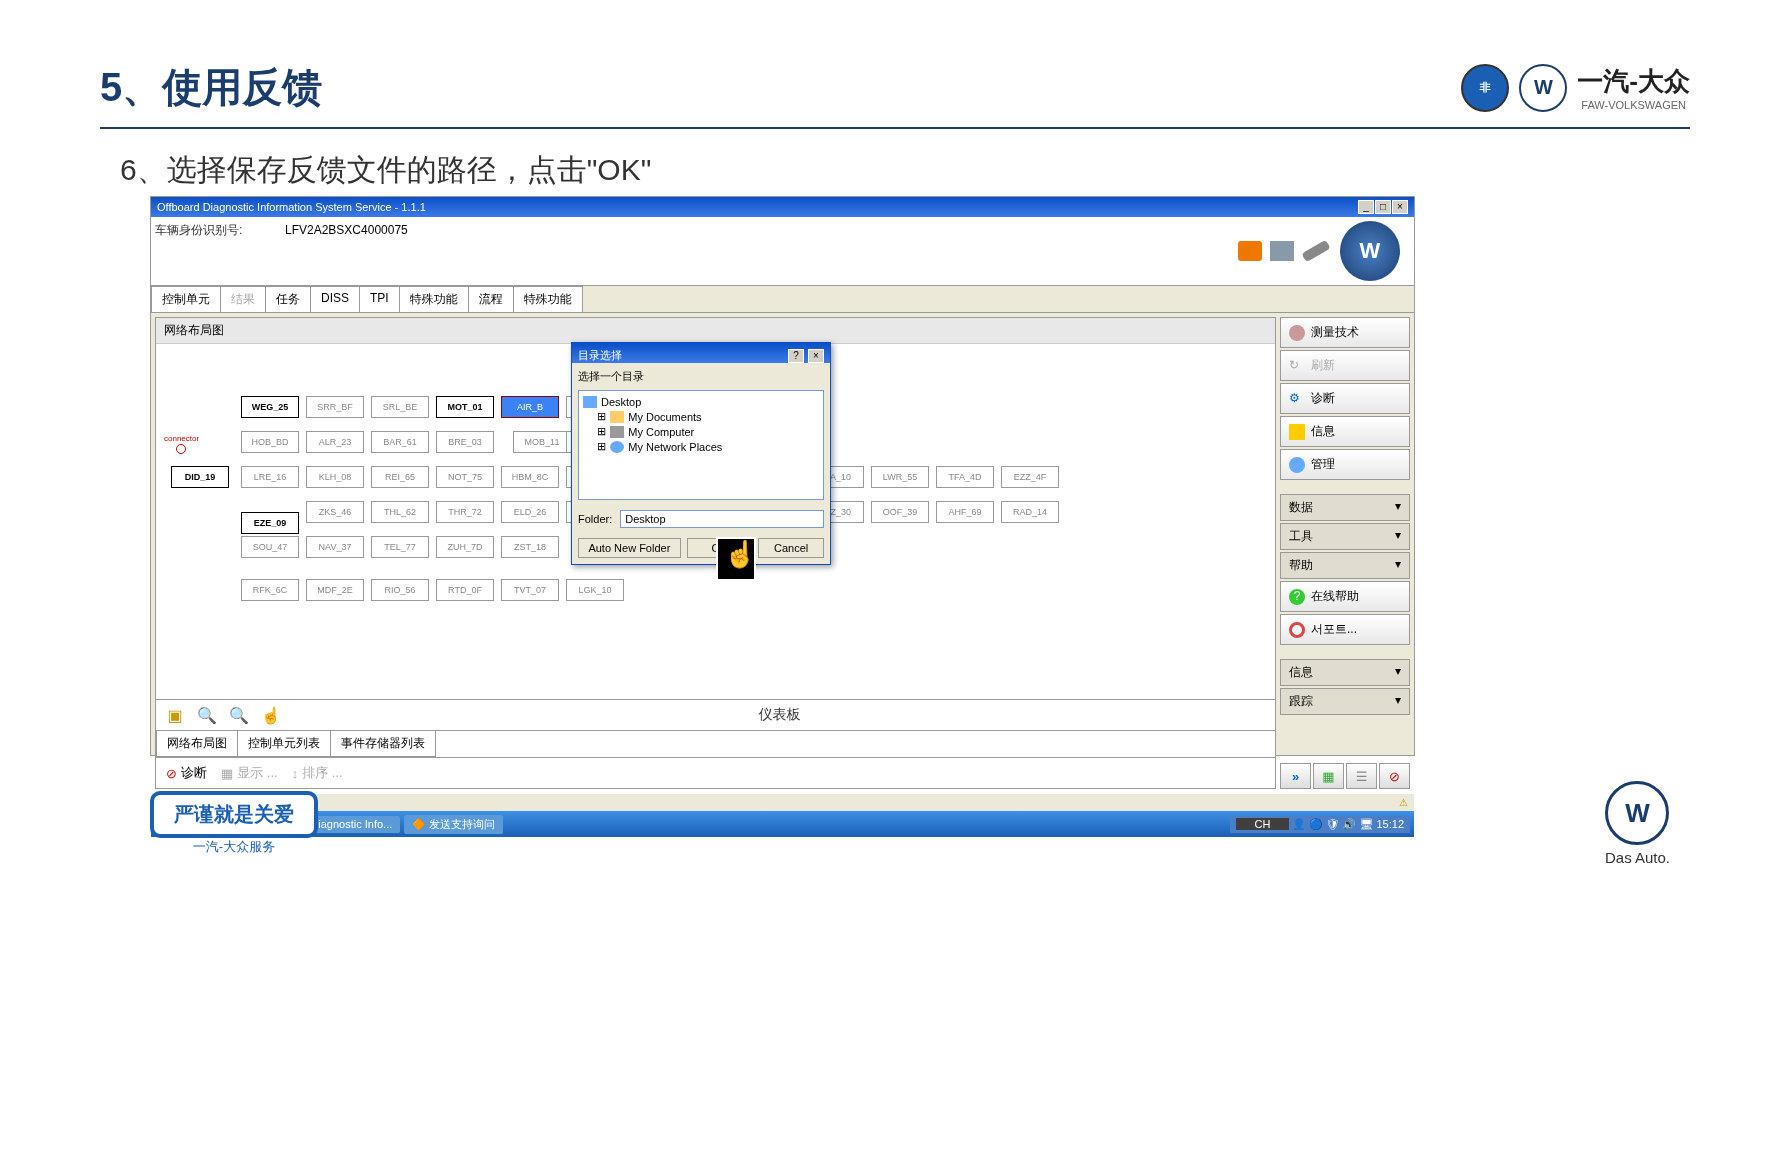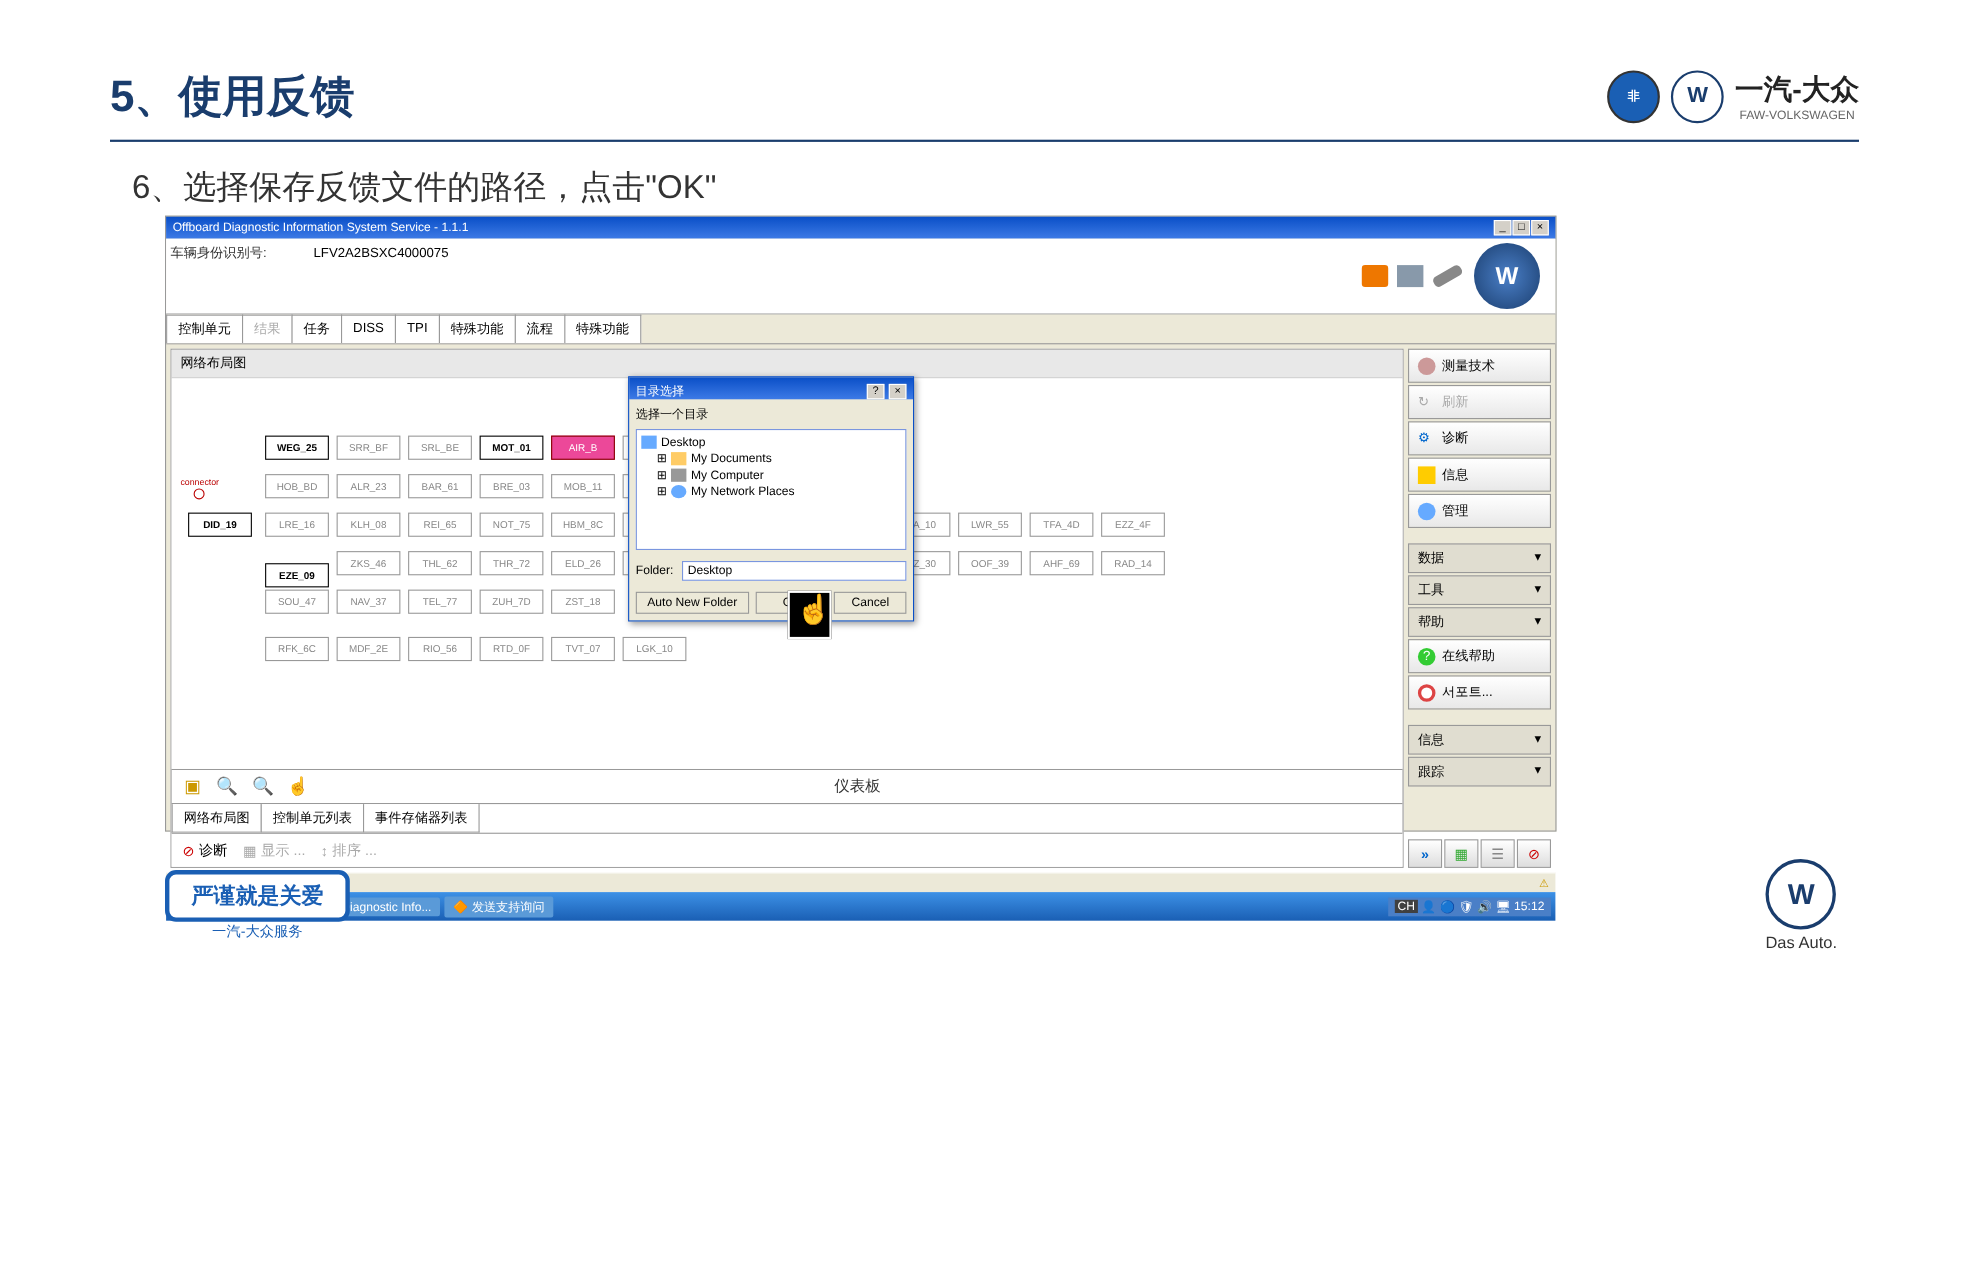--- a/index.html
+++ b/index.html
@@ -42,21 +42,21 @@
 
 
 .main-area { display: flex; height: 480px; }
 .diagram-pane { flex: 1; background: #fff; border: 1px solid #999; margin: 4px 2px 4px 4px; display: flex; flex-direction: column; }
 .right-sidebar { width: 130px; margin: 4px 4px 4px 2px; display: flex; flex-direction: column; gap: 2px; }
 
 .pane-title { background: #e8e8e8; border-bottom: 1px solid #ccc; padding: 4px 8px; font-size: 12px; }
 
 .diagram-body { flex: 1; position: relative; background: #fff; overflow: hidden; }
 .node { position: absolute; width: 58px; height: 22px; border: 1px solid #999; background: #fff; font-size: 9px; display: flex; align-items: center; justify-content: center; color: #888; }
-.node.red { background: #ec4899; color: #fff; border-color: #800; }
+.node.red { background: #3b82f6; color: #fff; border-color: #800; }
 .node.blk { border-color: #000; color: #000; font-weight: bold; }
 .conn-label { position: absolute; font-size: 8px; color: #b00; }
 .conn-dot { position: absolute; width: 10px; height: 10px; border: 1px solid #b00; border-radius: 50%; }
 
 .toolbar { border-top: 1px solid #999; padding: 4px 8px; display: flex; align-items: center; gap: 10px; }
 .tb-icon { width: 22px; height: 22px; cursor: pointer; display: inline-flex; align-items: center; justify-content: center; font-size: 16px; }
 .toolbar-label { margin-left: auto; margin-right: auto; font-size: 14px; color: #333; }
 
 .sub-tabs { display: flex; border-top: 1px solid #999; }
 .sub-tabs .tab { border-top: none; border-bottom: 1px solid #999; }
@@ -171,21 +171,21 @@
       <div class="node blk" style="left: 85px; top: 52px;">WEG_25</div>
           <div class="node" style="left: 150px; top: 52px;">SRR_BF</div>
           <div class="node" style="left: 215px; top: 52px;">SRL_BE</div>
           <div class="node blk" style="left: 280px; top: 52px;">MOT_01</div>
           <div class="node red" style="left: 345px; top: 52px;">AIR_B</div>
           <div class="node" style="left: 410px; top: 52px;">GET_02</div>
           <div class="node" style="left: 85px; top: 87px;">HOB_BD</div>
           <div class="node" style="left: 150px; top: 87px;">ALR_23</div>
           <div class="node" style="left: 215px; top: 87px;">BAR_61</div>
           <div class="node" style="left: 280px; top: 87px;">BRE_03</div>
-          <div class="node" style="left: 345px; top: 87px;">MOB_11</div>
+          <div class="node" style="left: 357px; top: 87px;">MOB_11</div>
           <div class="node" style="left: 410px; top: 87px;">BFS_53</div>
           <div class="node blk" style="left: 15px; top: 122px;">DID_19</div>
           <div class="node" style="left: 85px; top: 122px;">LRE_16</div>
           <div class="node" style="left: 150px; top: 122px;">KLH_08</div>
           <div class="node" style="left: 215px; top: 122px;">REI_65</div>
           <div class="node" style="left: 280px; top: 122px;">NOT_75</div>
           <div class="node" style="left: 345px; top: 122px;">HBM_8C</div>
           <div class="node" style="left: 410px; top: 122px;">FFF_A0</div>
           <div class="node" style="left: 650px; top: 122px;">PLA_10</div>
           <div class="node" style="left: 715px; top: 122px;">LWR_55</div>
@@ -307,21 +307,21 @@
   </div>
 
   <div class="taskbar">
     <span class="start-btn">Start</span>
     <span style="width:4px"></span>
     <span style="color:#cef">e</span>
     <span style="color:#fc6">📁</span>
     <span class="task-item">🔶 <span>Offboard Diagnostic Info...</span></span>
     <span class="task-item">🔶 <span>发送支持询问</span></span>
     <span class="tray">
-      <span style="background:#404040;padding:0 3px">CH</span>
+      <span style="background:#404040;padding:0 19px">CH</span>
       <span>👤</span>
       <span>🔵</span>
       <span>🛡</span>
       <span>🔊</span>
       <span>🖥</span>
       <span>15:12</span>
     </span>
   </div>
 
   <div class="dialog">

